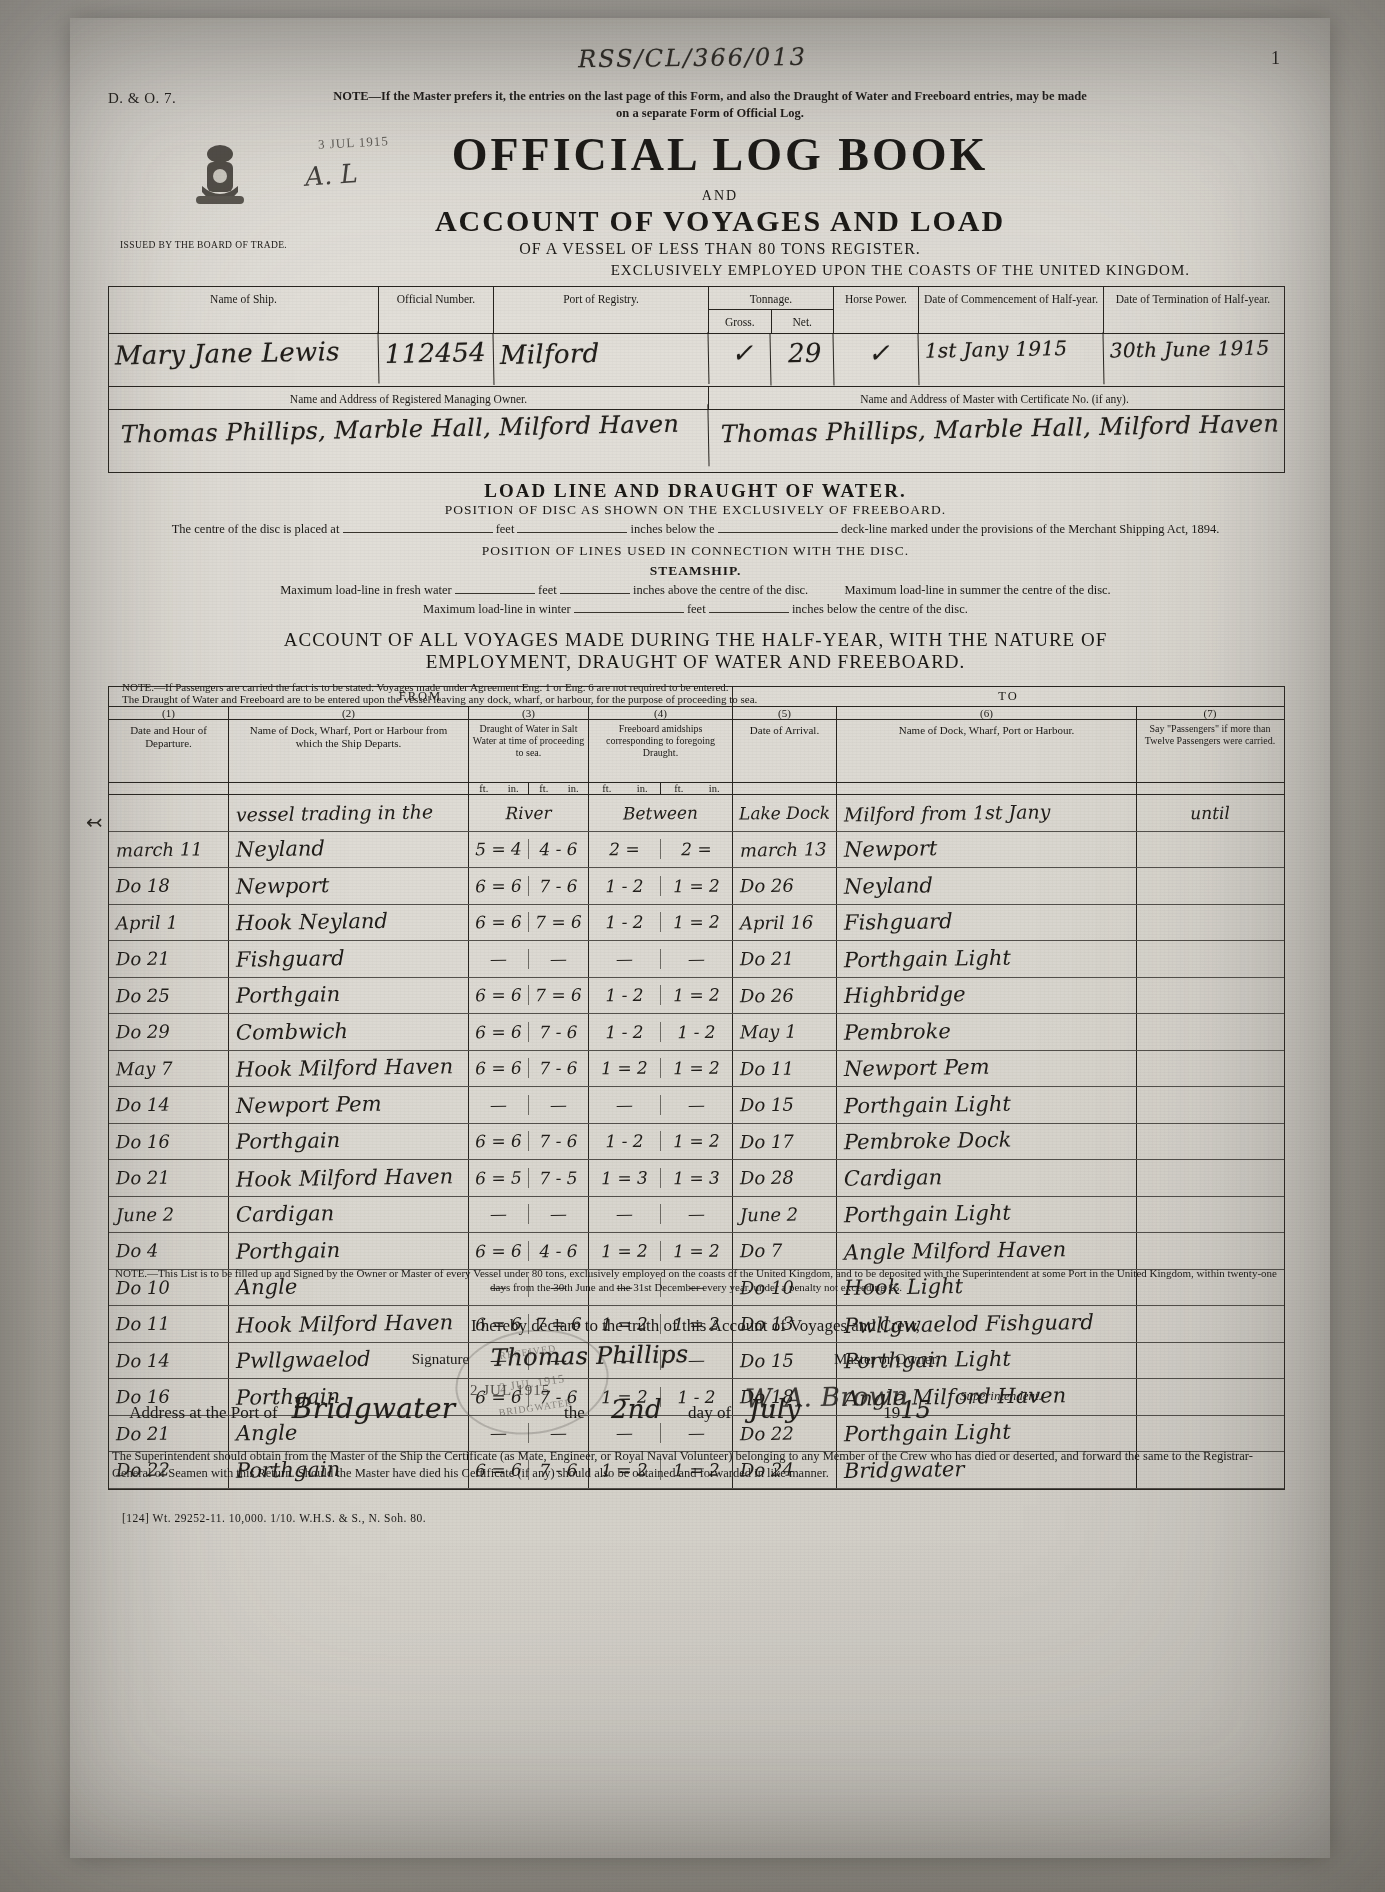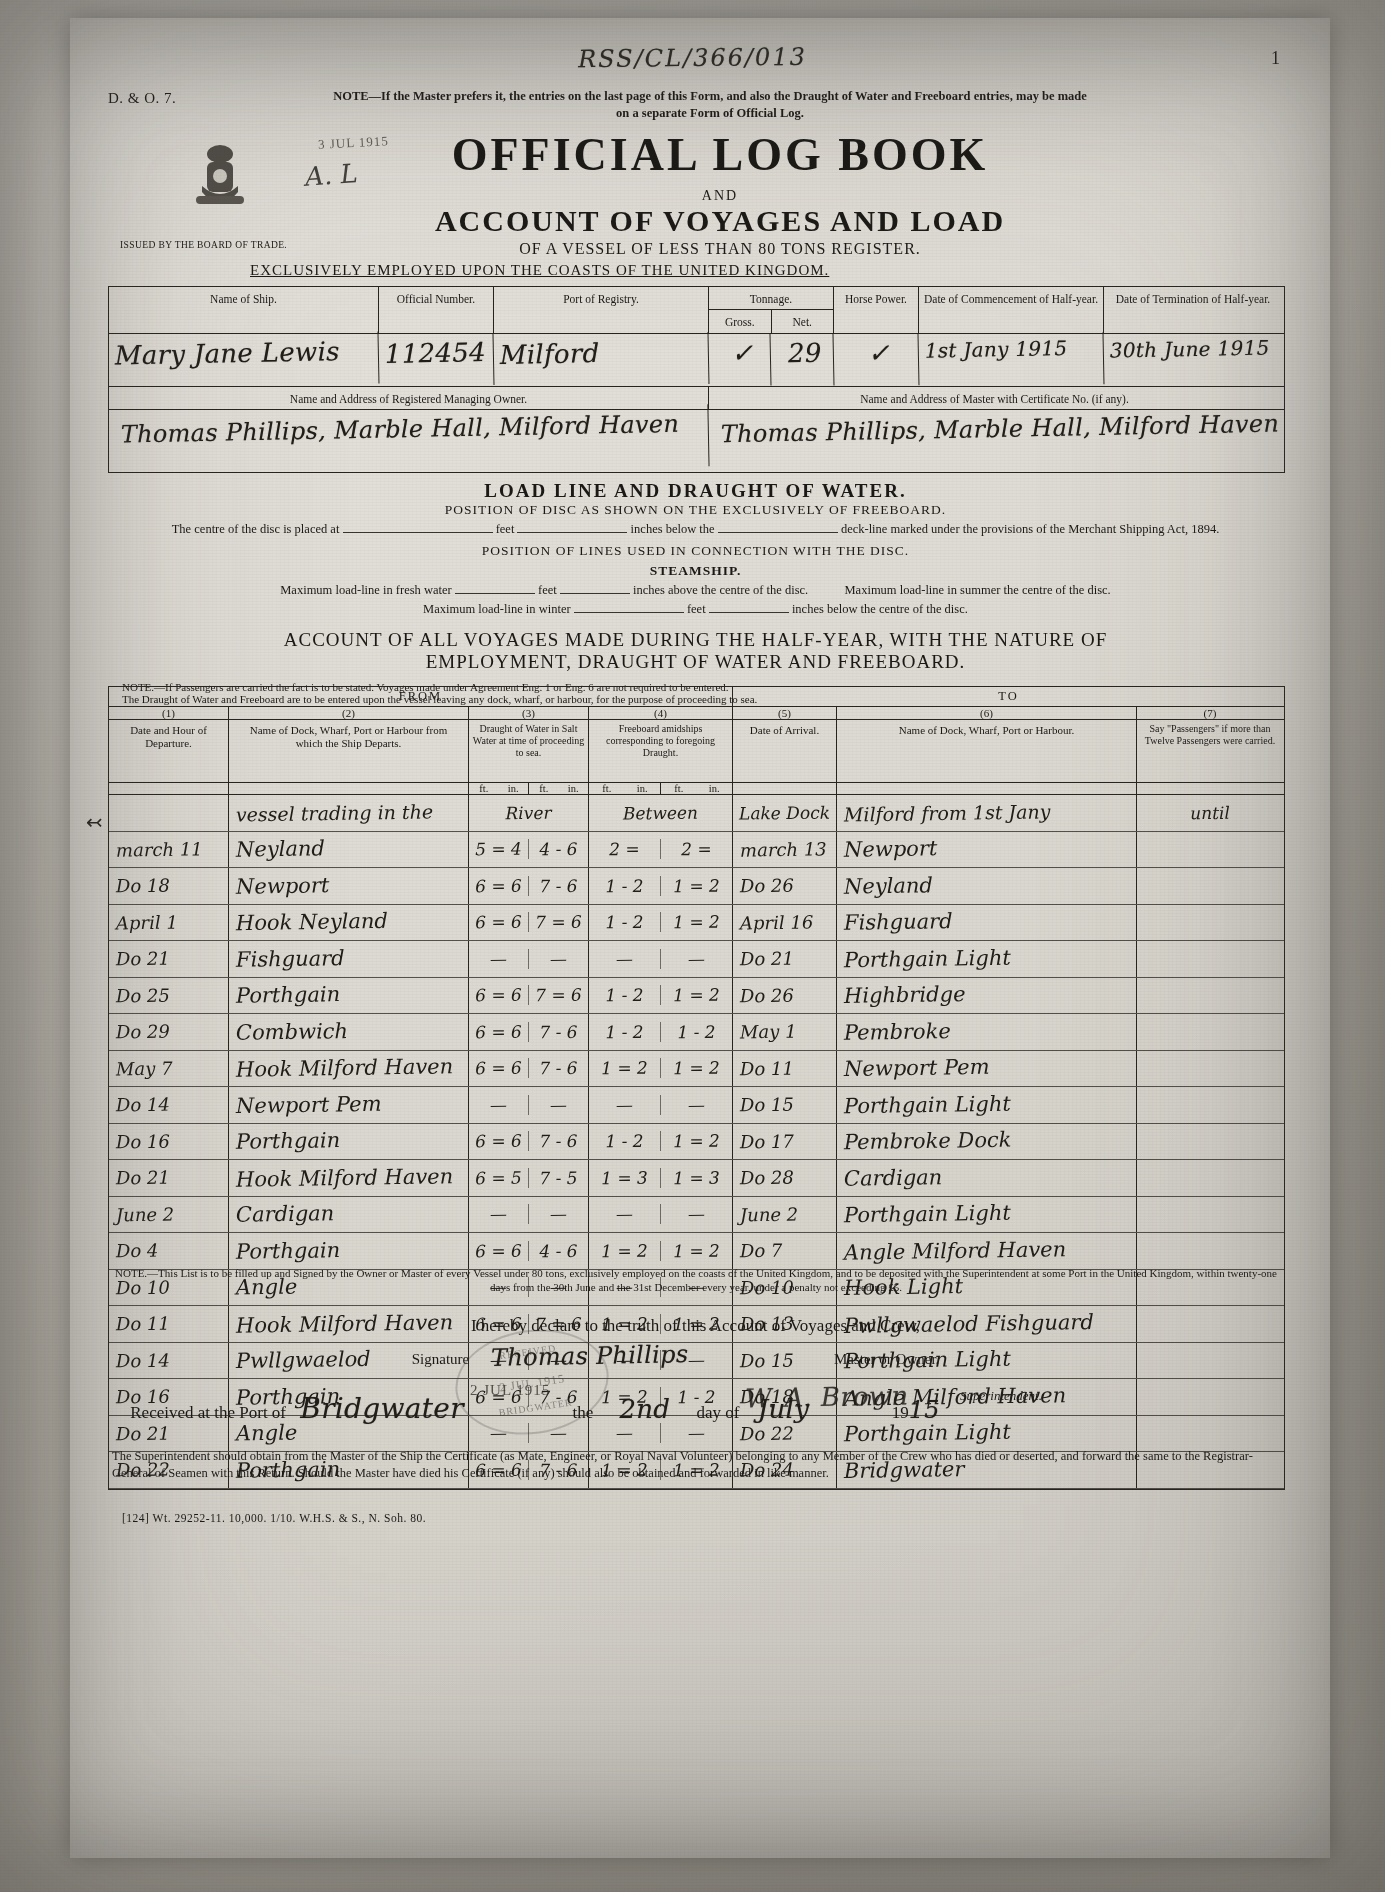--- a/index.html
+++ b/index.html
@@ -47,21 +47,21 @@
 
   
   #ref{left:0;top:44px;width:1385px;text-align:center;font-family:"DejaVu Serif",serif;font-style:italic;font-size:24px;color:#2a2722;letter-spacing:2px;transform:rotate(-.6deg);}
   #pageno{right:105px;top:48px;font-size:18px;}
   #dno{left:108px;top:90px;font-size:15px;font-weight:normal;letter-spacing:.5px;}
   #note-top{left:330px;top:88px;width:760px;font-size:12.5px;line-height:1.35;text-align:center;font-weight:bold;}
   #title{left:250px;top:128px;width:940px;text-align:center;font-size:46px;letter-spacing:3px;font-weight:bold;}
   #and{left:250px;top:188px;width:940px;text-align:center;font-size:14px;letter-spacing:2px;}
   #subtitle{left:250px;top:204px;width:940px;text-align:center;font-size:30px;letter-spacing:2px;font-weight:bold;}
   #sub2{left:250px;top:240px;width:940px;text-align:center;font-size:16px;letter-spacing:1px;}
-  #sub3{left:250px;top:262px;width:940px;text-align:left;font-size:15px;letter-spacing:1px;text-decoration:underline;}
+  #sub3{left:250px;top:262px;width:940px;text-align:right;font-size:15px;letter-spacing:1px;}
   #issued{left:120px;top:240px;font-size:9.5px;letter-spacing:.4px;}
   .crest{left:190px;top:140px;width:60px;height:80px;}
   .crest svg{opacity:.85}
   #stamp1{left:318px;top:135px;font-size:13px;color:#3a3630;letter-spacing:1px;transform:rotate(-3deg);opacity:.75;}
   #stamp2{left:305px;top:160px;font-family:"DejaVu Serif",serif;font-style:italic;font-size:26px;opacity:.8;transform:rotate(-4deg);}
 
   
   .frame{position:absolute;left:108px;top:286px;width:1175px;border:1.6px solid #2a2722;}
   .row{display:flex;border-bottom:1.4px solid #2a2722;}
   .row:last-child{border-bottom:none;}
@@ -884,21 +884,21 @@
   <div class="sigline ink">
     <span style="display:inline-block;width:300px"></span>
     <span>Signature</span>
     <span class="hand" style="font-size:24px;display:inline-block;margin:0 18px">Thomas Phillips</span>
     <span style="display:inline-block;width:120px"></span>
     <span>Master or Owner.</span>
   </div>
 
   <div class="received ink">
     <span style="display:inline-block;width:18px"></span>
-    <span>Received at the Port of</span>
+    <span>Address at the Port of</span>
     <span class="hand" style="font-size:28px;margin:0 10px">Bridgwater</span>
     <span style="display:inline-block;width:90px"></span>
     <span>the</span>
     <span class="hand" style="font-size:26px;margin:0 22px">2nd</span>
     <span>day of</span>
     <span class="hand" style="font-size:26px;margin:0 14px">July</span>
     <span style="display:inline-block;width:60px"></span>
     <span>19</span><span class="hand" style="font-size:24px">15</span>
   </div>
   <div class="abs ink" style="left:960px;top:1388px;font-size:13px;font-style:italic">Superintendent.</div>

